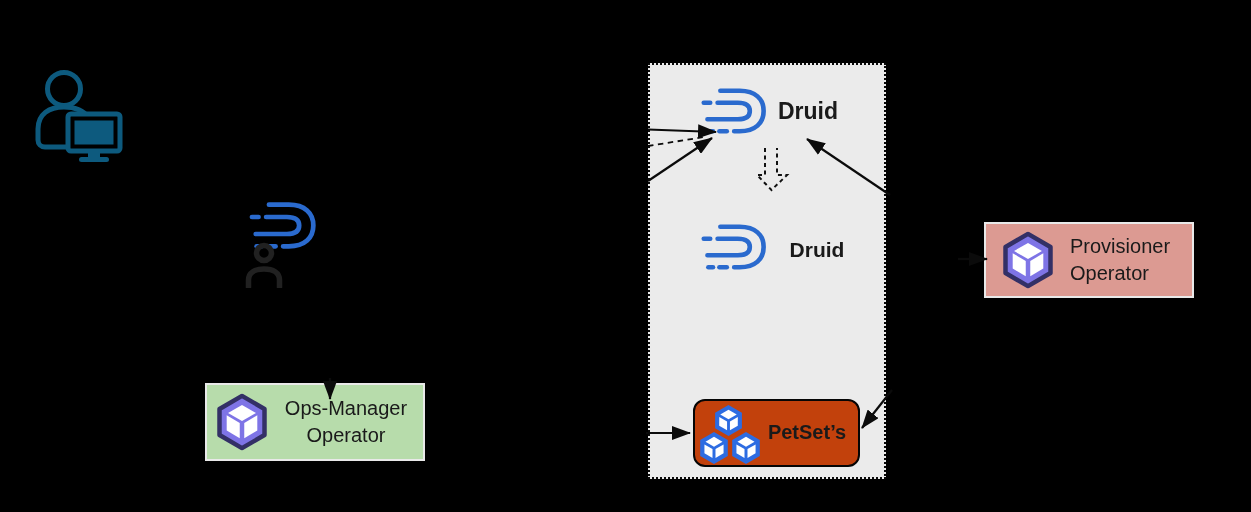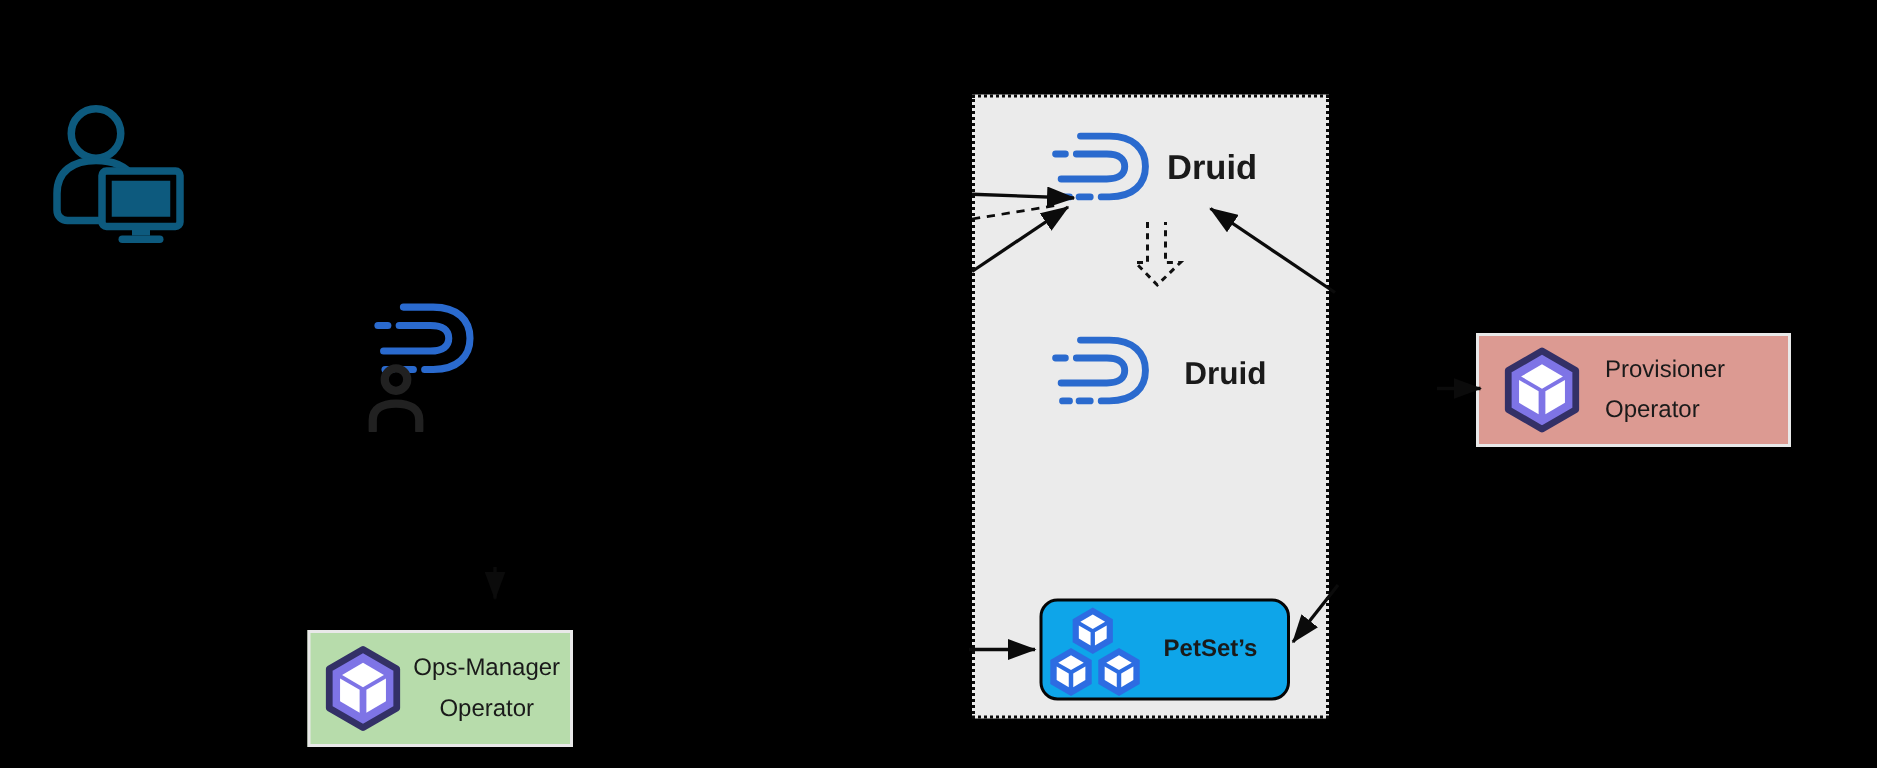--- a/index.html
+++ b/index.html
@@ -10,21 +10,21 @@
   .label{color:#1a1a1a;}
   .panel{position:absolute;left:648px;top:63px;width:238px;height:416px;
          border:2px dotted #0a0a0a;box-sizing:border-box;}
   .podbox{position:absolute;border:2.5px solid #050505;border-radius:12px;box-sizing:border-box;}
   .opbox{position:absolute;display:flex;align-items:center;box-sizing:border-box;
          border:2px solid #e9e9e9;}
   .two-line{display:flex;flex-direction:column;justify-content:center;}
   .tl-center{text-align:center;}
   .fs23{font-size:23px;line-height:28px;}
   .fs21{font-size:21px;line-height:27px;}
-  .fs20{font-size:16px;line-height:27px;}
+  .fs20{font-size:20px;line-height:27px;}
   .overlay{position:absolute;left:0;top:0;pointer-events:none;}
 </style>
 </head>
 <body>
 
 <svg width="0" height="0" style="position:absolute">
   <defs>
     <symbol id="druidLogo" viewBox="0 0 76 54">
       <g fill="none" stroke="currentColor" stroke-width="5" stroke-linecap="round">
         <path d="M 21 5 H 42 C 59 5 68 14 68 27 C 68 40 59 49 42 49 H 36"></path>
@@ -95,21 +95,21 @@
 
     <div class="abs" style="left: 51px; top: 156px; color: rgb(42, 106, 206);">
       <svg width="70" height="52" viewBox="0 0 76 54">
           <use href="#druidLogo"></use>
         </svg>
     </div>
     <div class="abs two-line tl-center label fs21" style="left:112px;top:155px;width:110px;height:58px">
       <span>Druid</span>
     </div>
 
-    <div class="podbox" style="left: 43px; top: 334px; width: 167px; height: 68px; background-color: #0ea5e9;">
+    <div class="podbox" style="left: 43px; top: 334px; width: 167px; height: 68px; background-color: #c2410c;">
       <div class="abs" style="left:17px;top:3px">
         <svg width="33" height="33" viewBox="0 0 32 32">
             <use href="#podIcon"></use>
           </svg>
       </div>
       <div class="abs" style="left:2px;top:30px">
         <svg width="34" height="34" viewBox="0 0 32 32">
             <use href="#podIcon"></use>
           </svg>
       </div>
@@ -117,21 +117,21 @@
         <svg width="34" height="34" viewBox="0 0 32 32">
             <use href="#podIcon"></use>
           </svg>
       </div>
       <div class="abs two-line tl-center label fs20" style="left:62px;top:5px;width:100px;height:53px">
         <span>PetSet’s</span>
       </div>
     </div>
   </div>
 
-  <div class="opbox" style="left: 205px; top: 420px; width: 177px; height: 78px; padding-left: 8px; background-color: rgb(183, 220, 171);">
+  <div class="opbox" style="left: 205px; top: 383px; width: 220px; height: 78px; padding-left: 8px; background-color: rgb(183, 220, 171);">
     <span>
       <svg width="54" height="58" viewBox="0 0 60 64">
           <use href="#operatorCube"></use>
         </svg>
     </span>
     <div class="two-line tl-center label fs20" style="flex:1">
       <span>Ops-Manager</span>
       <span>Operator</span>
     </div>
   </div>

